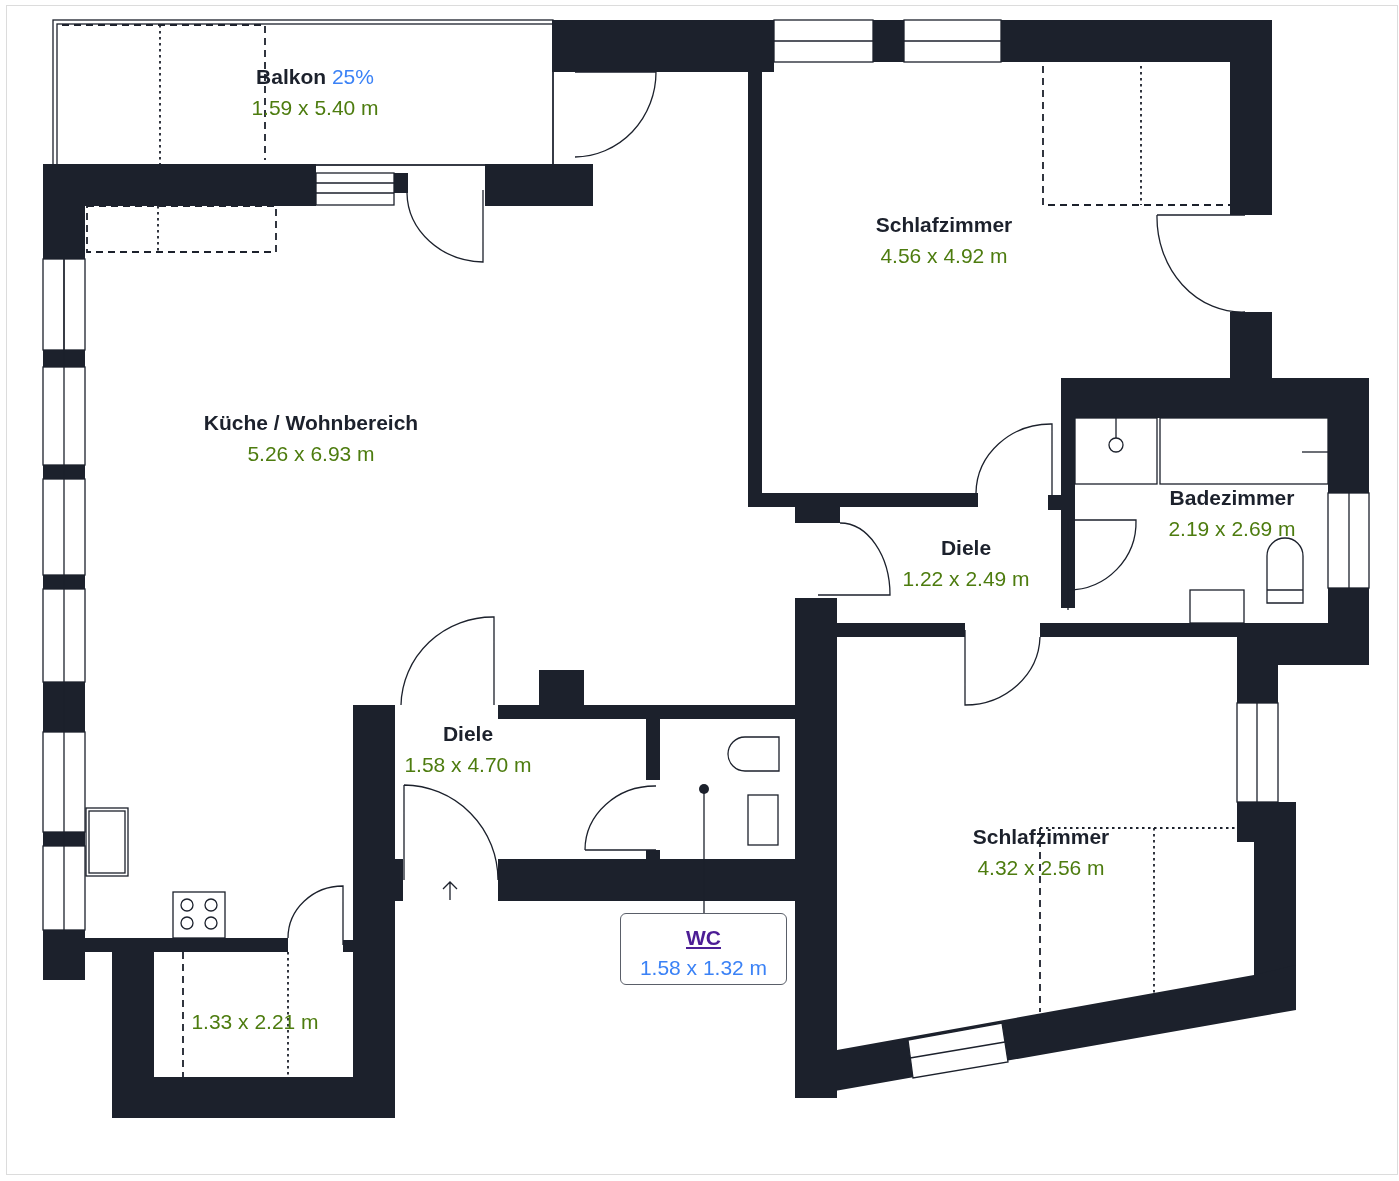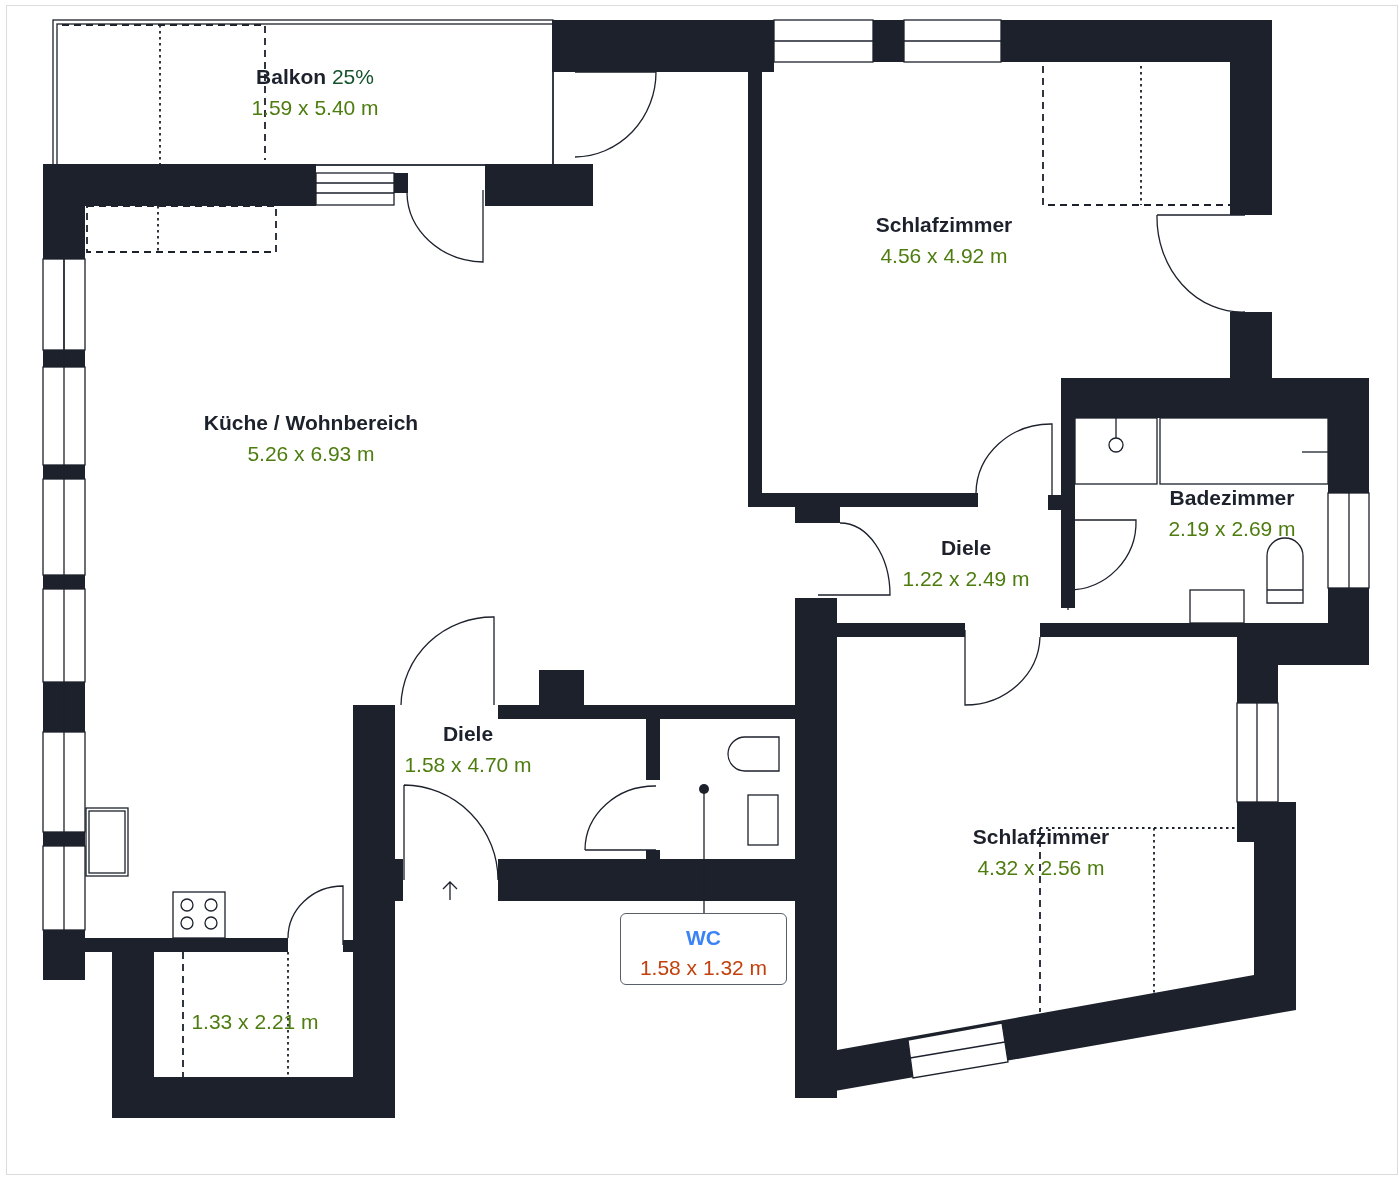--- a/index.html
+++ b/index.html
@@ -10,27 +10,27 @@
   svg.plan { position: absolute; left: 0; top: 0; }
   .wall { fill: #1c212c; }
   .thin { fill: none; stroke: #1c212c; stroke-width: 1.3; }
   .thinw { fill: #ffffff; stroke: #1c212c; stroke-width: 1.3; }
   .dash { fill: none; stroke: #1c212c; stroke-width: 1.8; stroke-dasharray: 7 5; }
   .dot { fill: none; stroke: #1c212c; stroke-width: 1.8; stroke-dasharray: 2.5 3.5; }
   .label { position: absolute; text-align: center; transform: translateX(-50%);
            white-space: nowrap; line-height: 1; }
   .label .name { font-weight: bold; font-size: 21px; color: #1c212c; display: block; }
   .label .size { font-size: 21px; color: #4d7c0f; display: block; margin-top: 10px; }
-  .label .pct { font-weight: normal; color: #14532d; }
+  .label .pct { font-weight: normal; color: #3b82f6; }
   .wc-box { position: absolute; left: 620px; top: 913px; width: 167px; height: 72px;
             border: 1.3px solid #5a5f69; border-radius: 6px; background: #fff; box-sizing: border-box; }
   .wc-box .name { position: absolute; left: 0; right: 0; top: 12px; text-align: center;
-                  font-weight: bold; font-size: 21px; color: #3b82f6; }
+                  font-weight: bold; font-size: 21px; color: #4c1d95; text-decoration: underline; }
   .wc-box .size { position: absolute; left: 0; right: 0; top: 42px; text-align: center;
-                  font-size: 21px; color: #c2410c; }
+                  font-size: 21px; color: #3b82f6; }
 </style>
 </head>
 <body>
 
 <div class="frame"></div>
 
 <svg class="plan" width="1399" height="1181" viewBox="0 0 1399 1181">
 
   <g>
     <rect class="thin" x="53" y="20" width="500" height="145"></rect>

